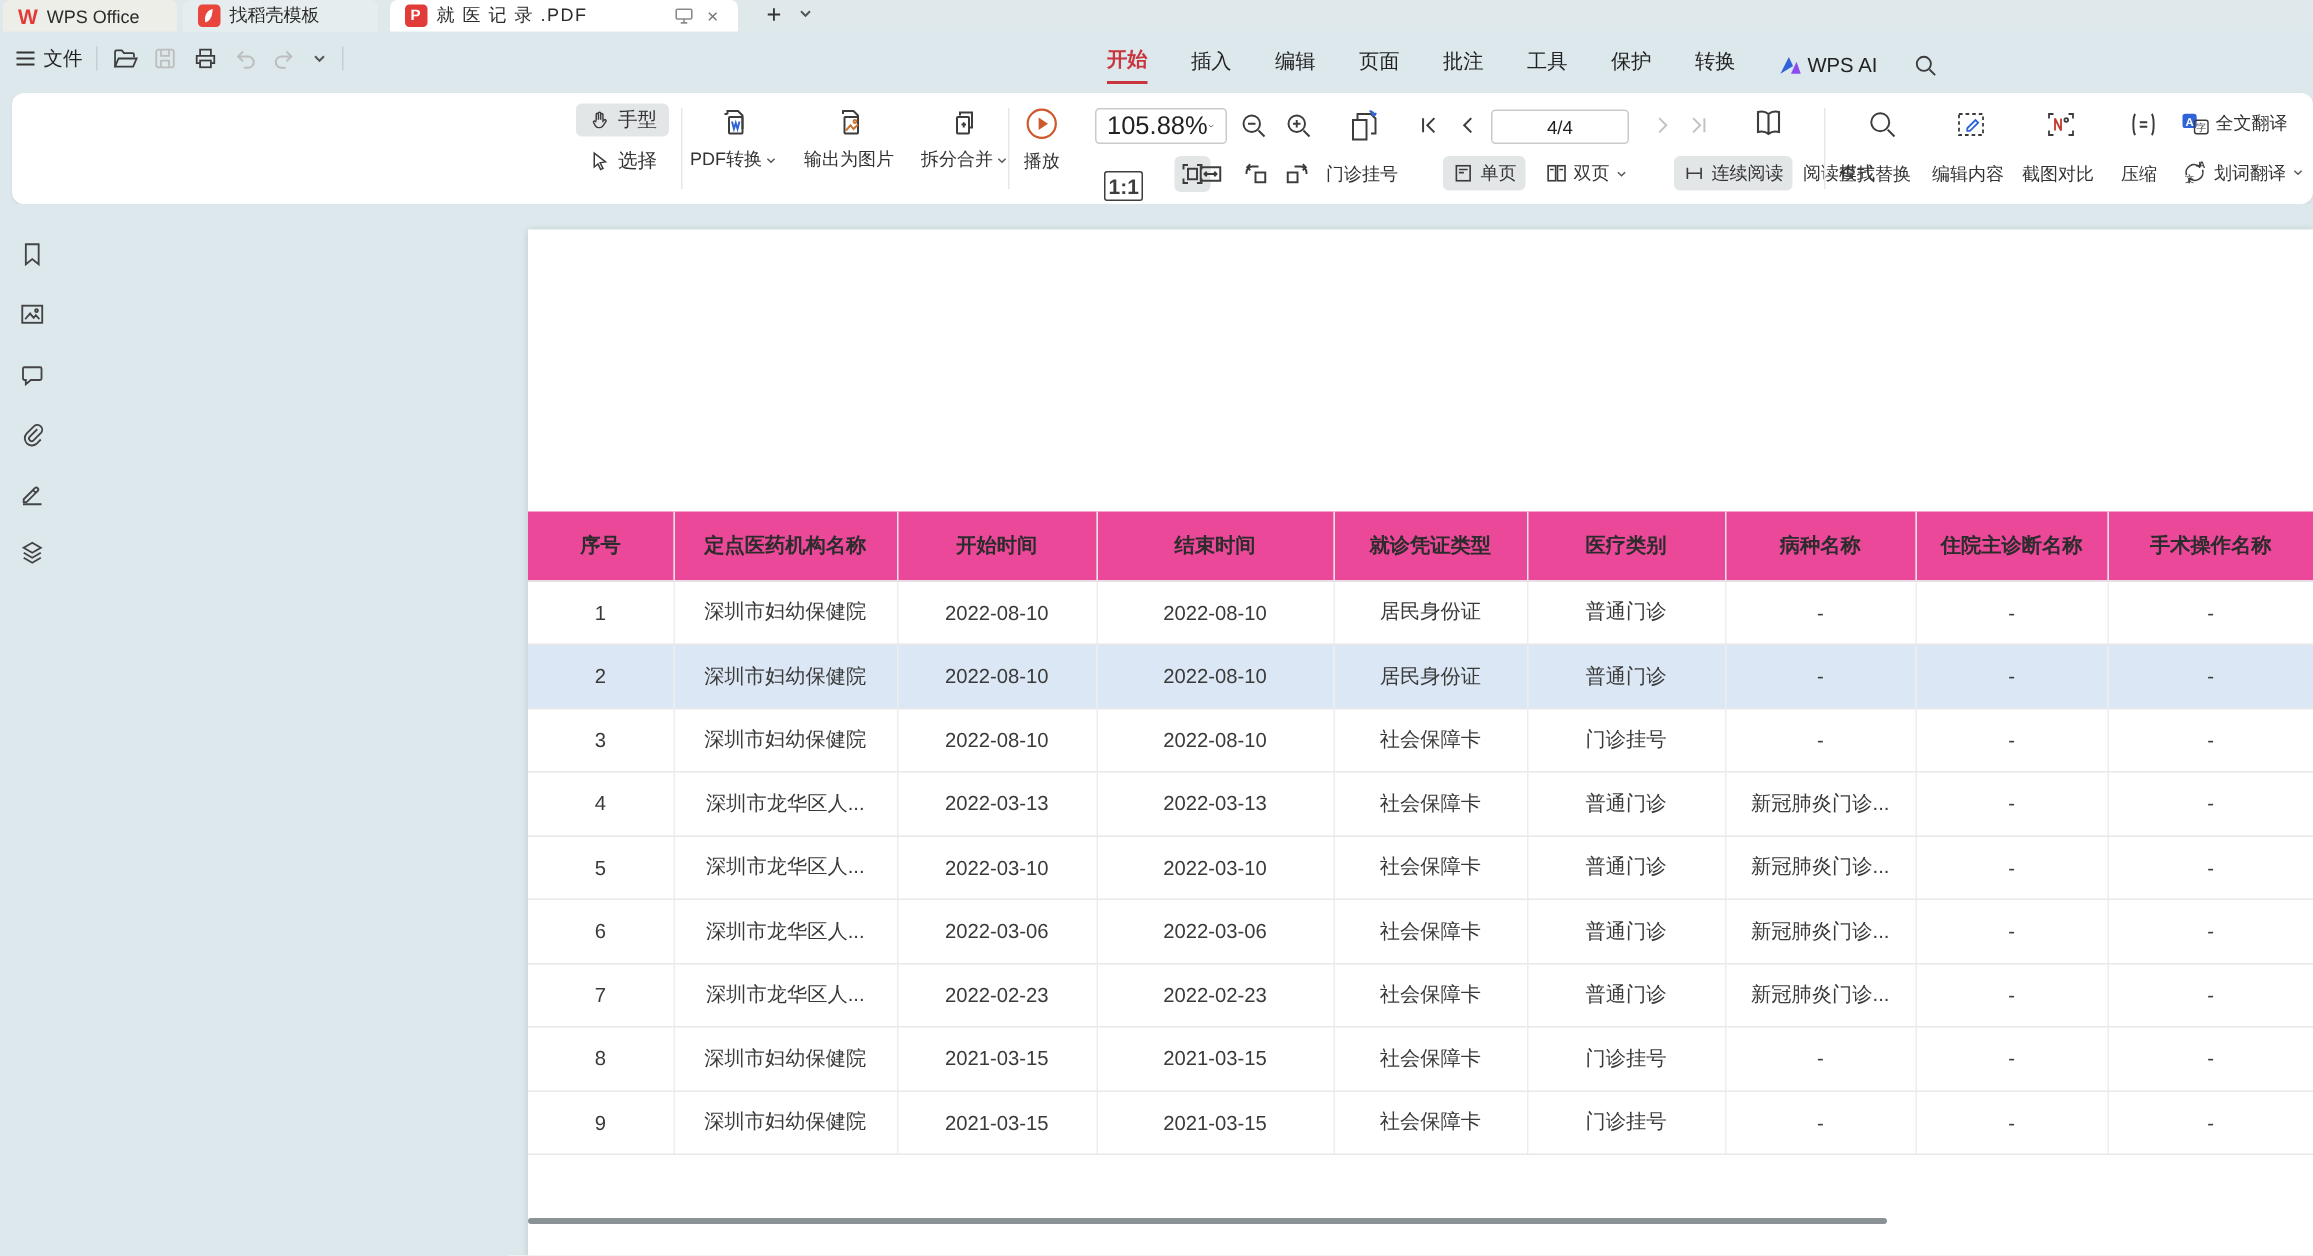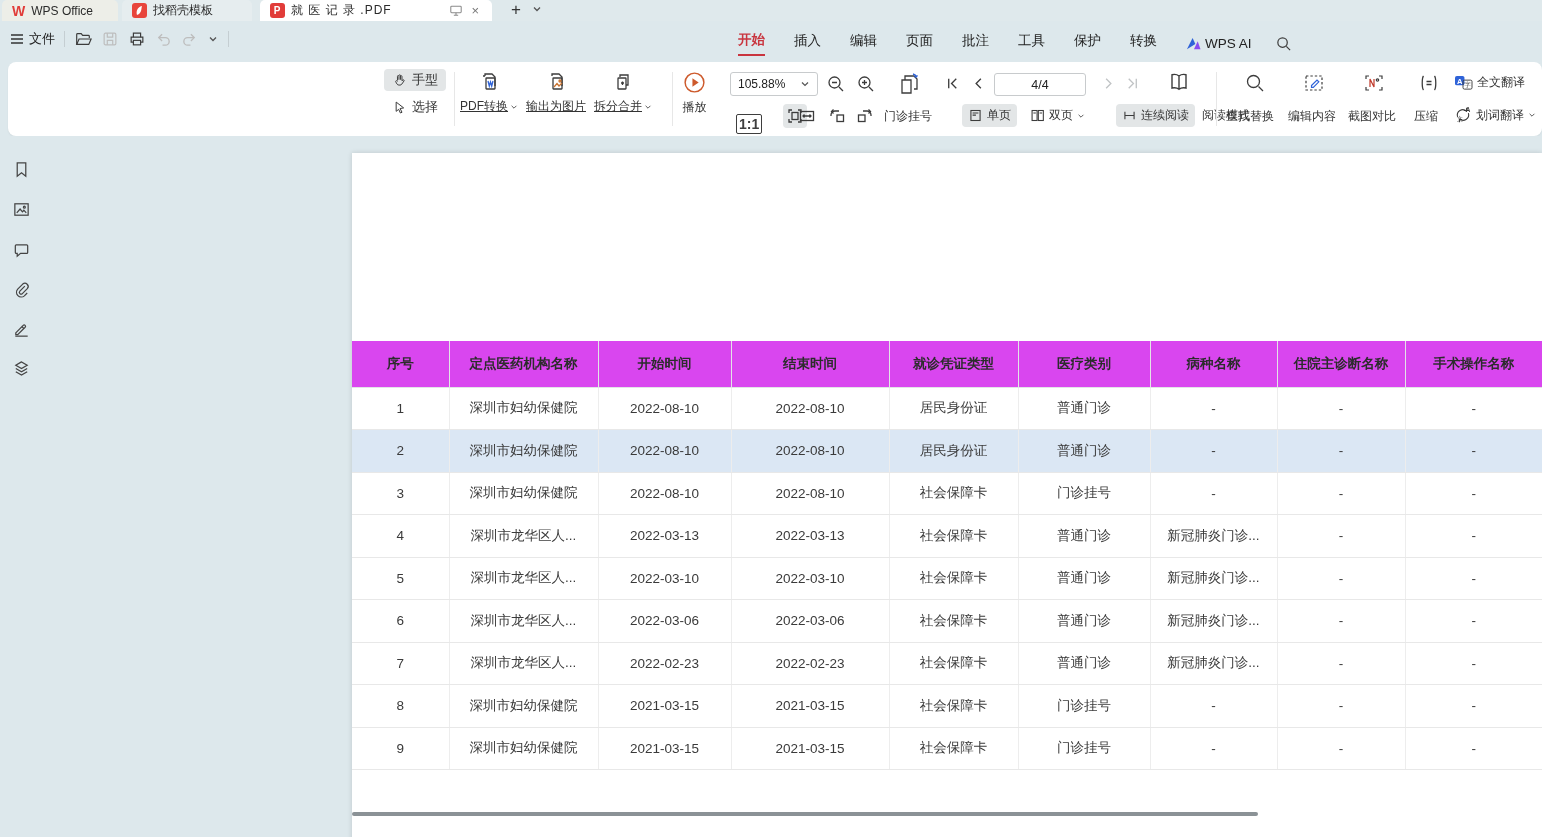--- a/index.html
+++ b/index.html
@@ -32,42 +32,42 @@
   .menu-item.active { color:#c9353f; font-weight:bold; border-bottom:2px solid #c9353f; }
   .wpsai { display:flex; align-items:center; gap:4px; font-size:13.5px; }
 
   
   .ribbon { position:absolute; left:8px; top:62px; width:1534px; height:74px; background:#ffffff; border-radius:8px; box-shadow:0 1px 2px rgba(0,0,0,.06); }
   .ribbon .vdiv { position:absolute; top:10px; height:54px; width:1px; background:#e7e7e7; }
   .pill { background:#e3e6e7; border-radius:4px; }
   .tool-col { position:absolute; left:376px; top:7px; display:flex; flex-direction:column; gap:5px; font-size:13px; }
   .tool-row { display:flex; align-items:center; gap:5px; padding:2px 8px; border-radius:4px; }
   .bigbtn { display:flex; flex-direction:column; align-items:center; gap:4px; font-size:12px; color:#333; }
-  .grp-convert { position:absolute; left:452px; top:8px; display:flex; gap:8px;text-decoration:underline; }
+  .grp-convert { position:absolute; left:452px; top:8px; display:flex; gap:18px; }
   .grp-play { position:absolute; left:674px; top:8px; }
   .chev { font-size:9px; color:#555; }
-  .zoombox { position:absolute; left:722px; top:10px; width:88px; height:24px; border:1px solid #c8cbcd; border-radius:3px; display:flex; align-items:center; justify-content:space-between; padding:0 7px; font-size:12px; color:#222; }
+  .zoombox { position:absolute; left:722px; top:10px; width:88px; height:24px; border:1px solid #c8cbcd; border-radius:3px; display:flex; align-items:center; justify-content:space-between; padding:0 7px; font-size:17px; color:#222; }
   .abs { position:absolute; }
   .row2lbl { position:absolute; top:46px; font-size:12px; color:#333; }
   .one2one { position:absolute; left:728px; top:37px; border:1.3px solid #3e3e3e; border-radius:2px; font-size:14px; font-weight:bold; color:#3e3e3e; padding:1px 2px;margin-top:15px; }
   .iconbtn { border-radius:4px; padding:2px; }
   .sel { background:#e3e6e7;margin-left:18px; }
   .pageinput { position:absolute; left:986px; top:11px; width:92px; height:23px; border:1px solid #c8cbcd; border-radius:3px; text-align:center; font-size:12.5px; color:#222; background:#fff; font-family:inherit; }
   .viewrow { position:absolute; left:936px; top:42px; display:flex; align-items:center; gap:7px; font-size:12px; color:#333; }
   .viewrow .vitem { display:flex; align-items:center; gap:4px; padding:3px 6px; border-radius:4px; }
   .rgt-lbl { position:absolute; top:46px; font-size:12px; color:#333; }
   .inline-btn { position:absolute; display:flex; align-items:center; gap:4px; font-size:12px; color:#333; }
 
   
   .workspace { position:absolute; left:0; top:136px; width:1542px; height:701px; background:#dde8ec; overflow:hidden; }
   .side-rail { position:absolute; left:0; top:0; width:44px; height:100%; }
   .rail-item { position:absolute; left:12px; width:20px; height:20px; }
   .page { position:absolute; left:352px; top:17px; width:1190px; height:720px; background:#fff; box-shadow:0 0 5px rgba(0,0,0,.14); }
   .doc-table { border-collapse:collapse; position:absolute; left:0; top:188px; width:1190px; table-layout:fixed; font-size:13.5px; color:#3a3a3a; }
-  .doc-table th { height:46px; background:#d946ef; font-weight:bold; color:#2c2c2c; border-right:1px solid #e2e4e6; border-bottom:1px solid #e2e4e6; font-size:13.5px; }
+  .doc-table th { height:46px; background:#ec4899; font-weight:bold; color:#2c2c2c; border-right:1px solid #e2e4e6; border-bottom:1px solid #e2e4e6; font-size:13.5px; }
   .doc-table td { height:42.5px; text-align:center; border-right:1px solid #ededed; border-bottom:1px solid #e8e8e8; background:#fff; }
   .doc-table tr.hl td { background:#dbe7f4; }
   .doc-table th:last-child, .doc-table td:last-child { border-right:none; }
   .hscroll { position:absolute; left:0px; top:659px; width:906px; height:4px; background:#8b9296; border-radius:2px; }
 </style>
 </head>
 <body>
 
 <div class="tabbar">
   <div class="tab tab-wps">

